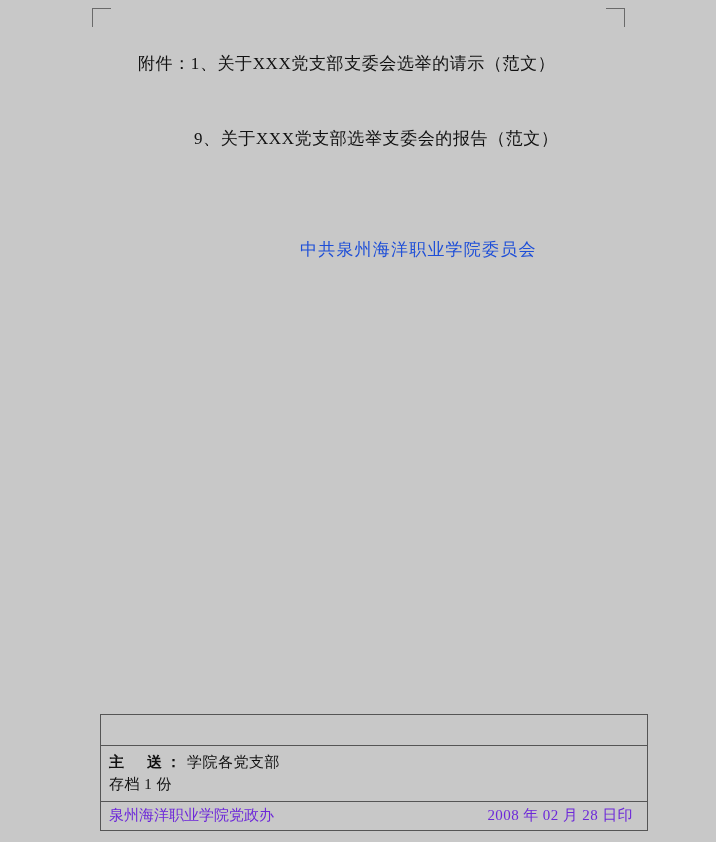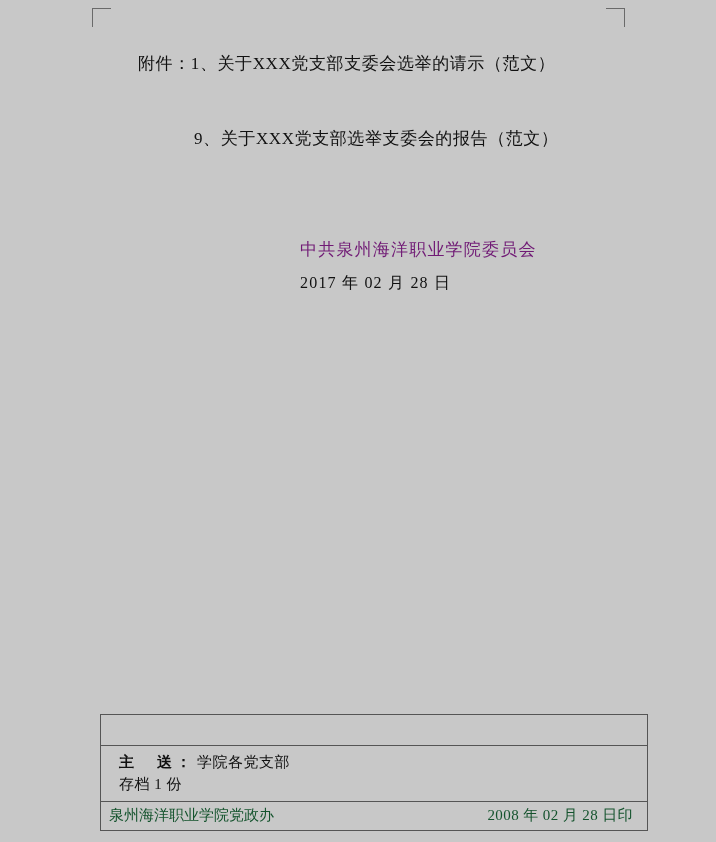--- a/index.html
+++ b/index.html
@@ -72,24 +72,23 @@
   }
 
   .signature-block {
     position: absolute;
     left: 200px;
     top: 238px;
     width: 300px;
   }
   .sig-org {
     font-size: 17px;
-    color: #701a75;
+    color: #1d4ed8;
     letter-spacing: 1.2px;
     white-space: nowrap;
-    margin-bottom: 12px;
   }
   .sig-date {
     font-size: 16px;
     color: #111;
     letter-spacing: 1.2px;
     white-space: nowrap;
   }
 
   
   .dist-table {
@@ -112,41 +111,40 @@
     min-height: 44px;
   }
   .dist-row {
     display: flex;
     align-items: baseline;
     justify-content: space-between;
     font-size: 15px;
     color: #111;
     line-height: 1.45;
     white-space: nowrap;
-    margin-left: 10px;
   }
   .dist-label {
     font-weight: bold;
     letter-spacing: 4px;
     margin-right: 2px;
   }
   .dist-value {
     letter-spacing: 0.5px;
   }
   .dist-right {
     letter-spacing: 0.5px;
     padding-right: 10px;
     text-align: right;
   }
   .dist-footer {
     display: flex;
     justify-content: space-between;
     align-items: center;
     font-size: 15px;
-    color: #14532d;
+    color: #6d28d9;
     padding: 4px 8px 5px 8px;
     white-space: nowrap;
   }
   .dist-footer-right {
     padding-right: 6px;
     letter-spacing: 0.4px;
   }
 </style>
 </head>
 <body>
@@ -158,21 +156,20 @@
 
   <div class="content">
 
     <div class="attach-block">
       <div class="attach-line attach-line-1">附件：1、关于XXX党支部支委会选举的请示（范文）</div>
       <div class="attach-line attach-line-2">9、关于XXX党支部选举支委会的报告（范文）</div>
     </div>
 
     <div class="signature-block">
       <div class="sig-org">中共泉州海洋职业学院委员会</div>
-      <div class="sig-date">2017 年 02 月 28 日</div>
     </div>
 
     <div class="dist-table">
       <div class="dist-spacer"></div>
       <div class="dist-body">
         <div class="dist-row">
           <div>
             <span class="dist-label">主　送：</span><span class="dist-value">学院各党支部</span>
           </div>
         </div>

